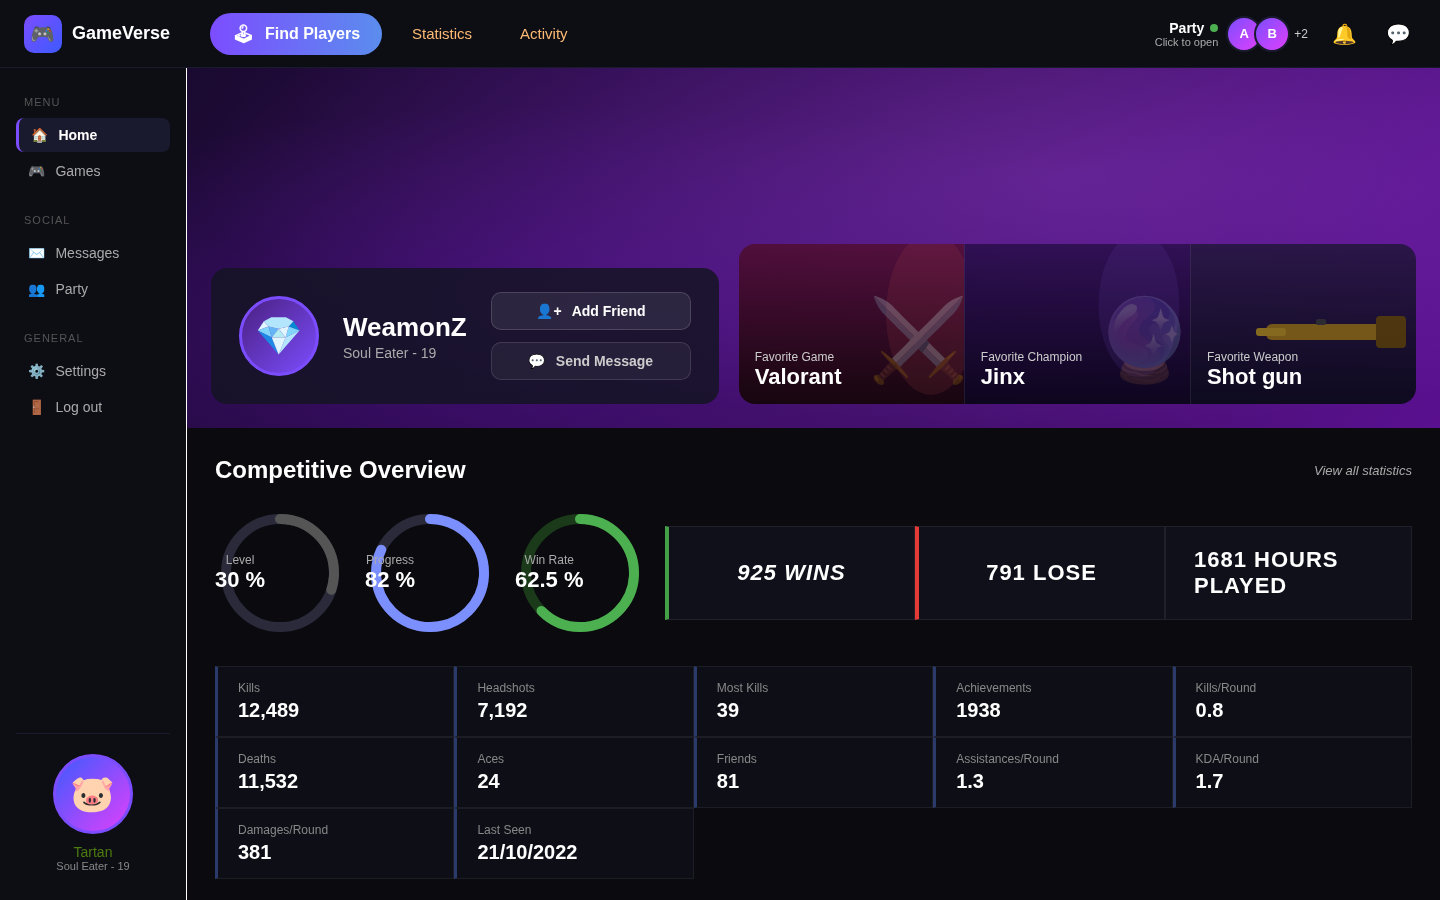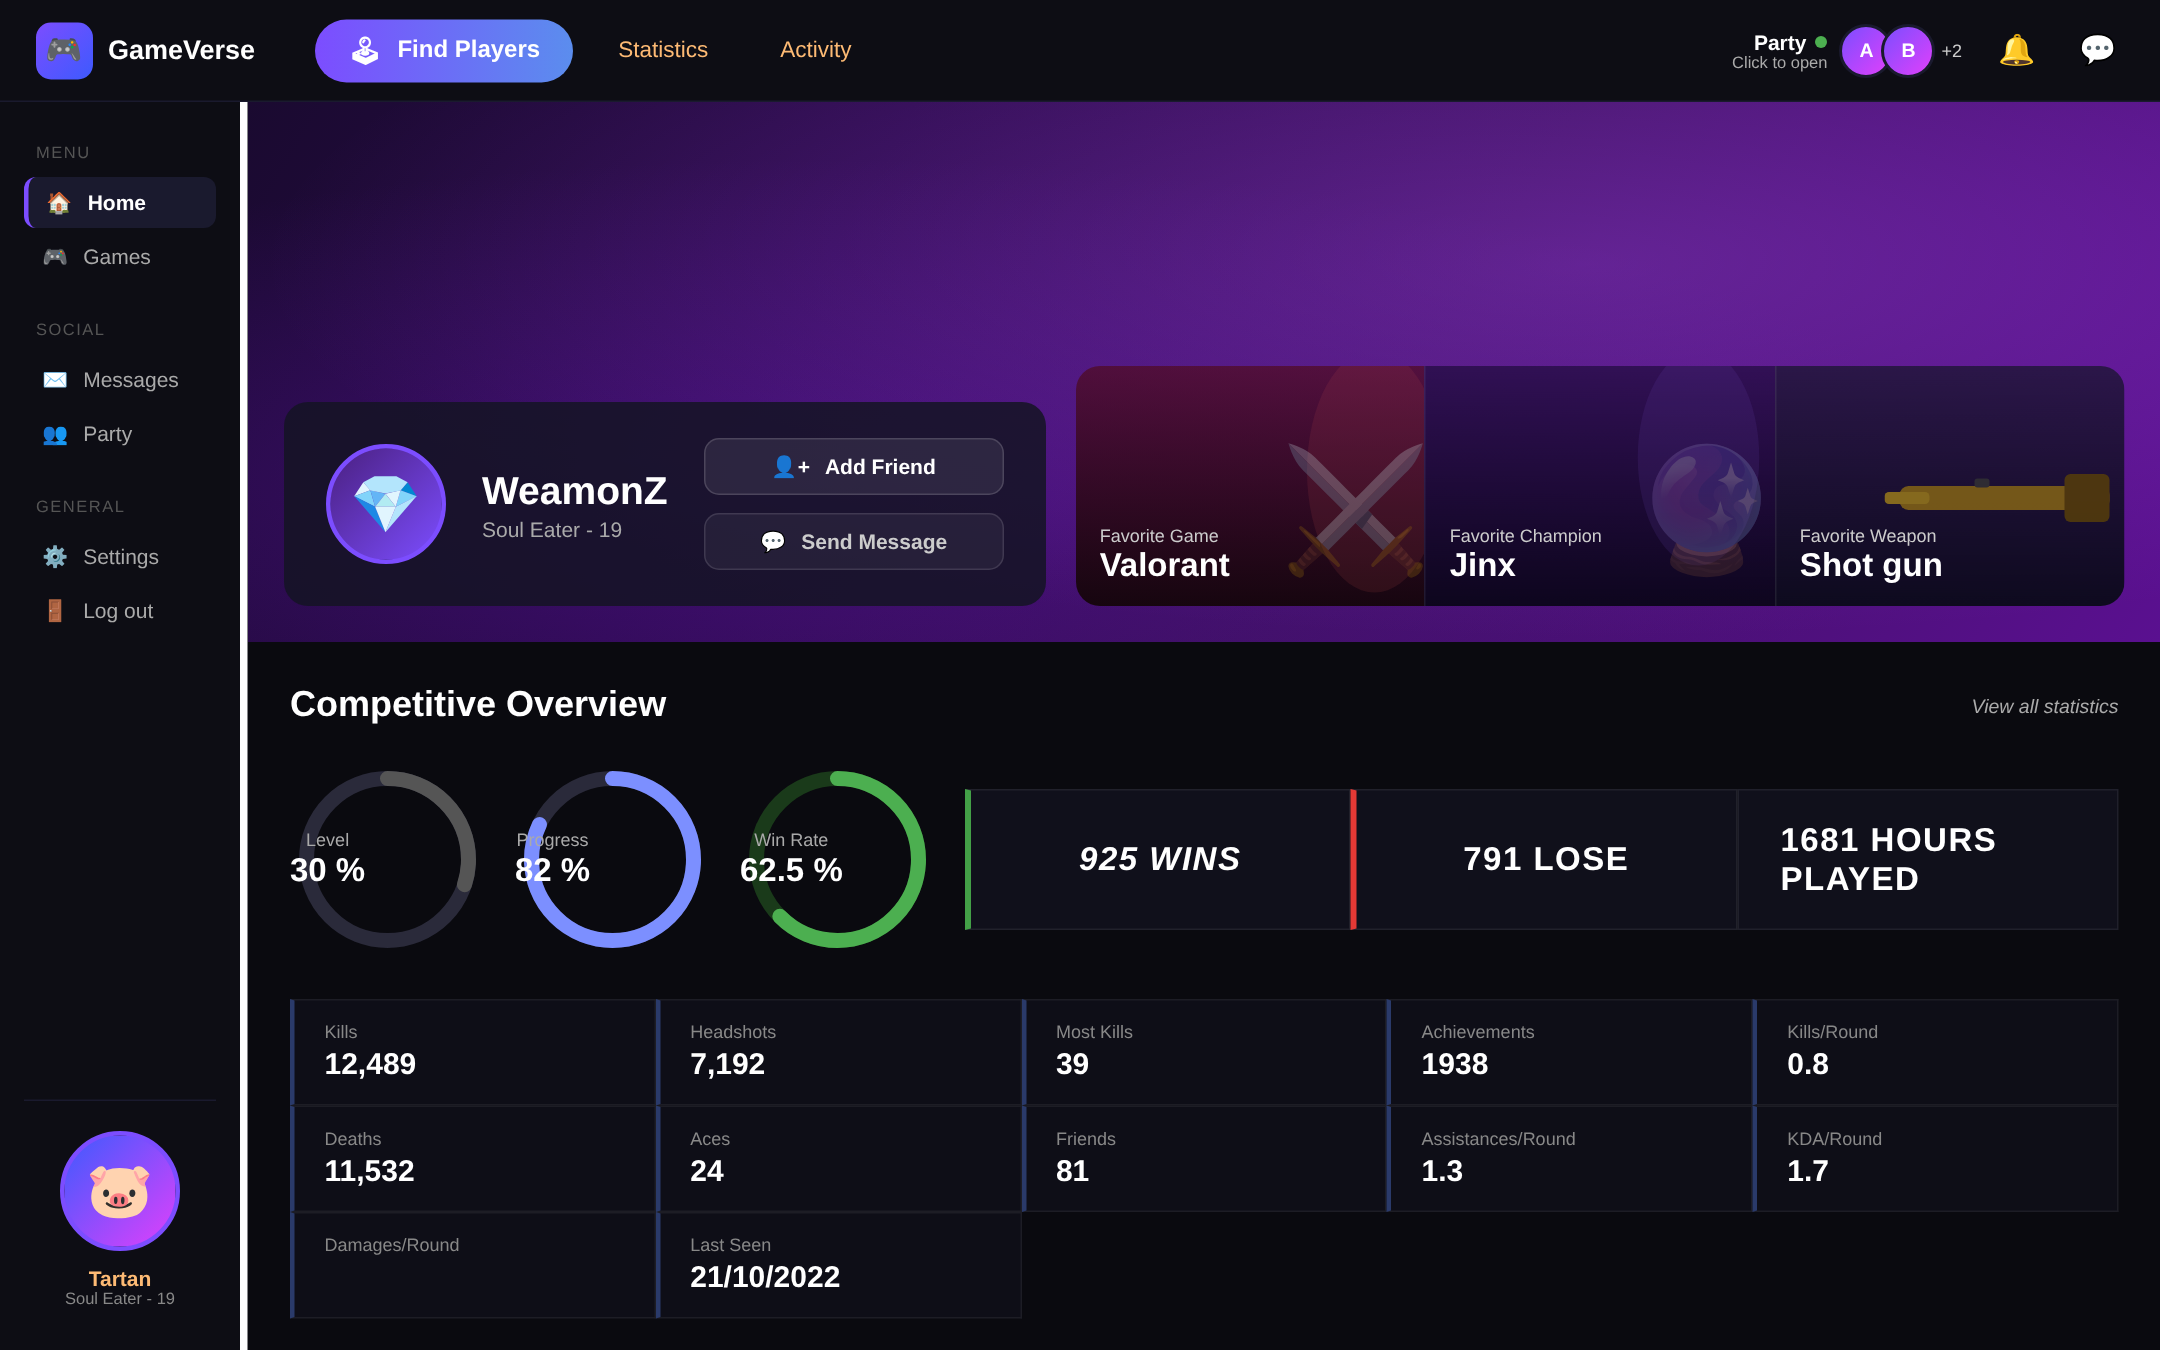--- a/index.html
+++ b/index.html
@@ -146,27 +146,27 @@
 
     
     .body-area {
       display: flex;
       flex: 1;
       overflow: hidden;
     }
 
     
     .sidebar {
-      width: 165px;
+      width: 187px;
       background: #0d0d14;
       flex-shrink: 0;
       padding: 28px 16px;
       display: flex;
       flex-direction: column;
-      border-right: 5px solid #ffffff;
+      border-right: 1px solid #ffffff;
     }
     .sidebar-section-label {
       font-size: 11px;
       color: #555;
       text-transform: uppercase;
       letter-spacing: 1px;
       margin-bottom: 10px;
       padding-left: 8px;
     }
     .sidebar-item {
@@ -201,22 +201,22 @@
       border: 3px solid #7c4dff;
       background: linear-gradient(135deg, #3d5afe, #e040fb);
       display: flex;
       align-items: center;
       justify-content: center;
       font-size: 36px;
       margin-bottom: 10px;
     }
     .user-name-sidebar {
       font-size: 14px;
-      font-weight: 700;
-      color: #fdba74;
+      font-weight: 400;
+      color: #4d7c0f;
       text-align: left;
     }
     .user-sub-sidebar {
       font-size: 11px;
       color: #888;
       text-align: center;
     }
 
     
     .main {
@@ -687,20 +687,21 @@
           <div class="stat-cell">
             <span class="stat-cell-label">Assistances/Round</span>
                       <span class="stat-cell-value">1.3</span>
           </div>
           <div class="stat-cell">
             <span class="stat-cell-label">KDA/Round</span>
                       <span class="stat-cell-value">1.7</span>
           </div>
           <div class="stat-cell">
             <span class="stat-cell-label">Damages/Round</span>
+                      <span class="stat-cell-value">381</span>
           </div>
           <div class="stat-cell">
             <span class="stat-cell-label">Last Seen</span>
                       <span class="stat-cell-value">21/10/2022</span>
           </div>
         </div>
     </div>
 
     <div class="activity-section">
       

